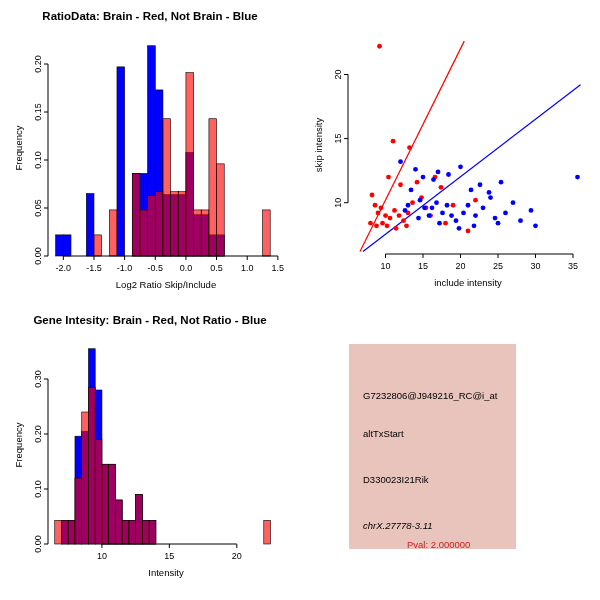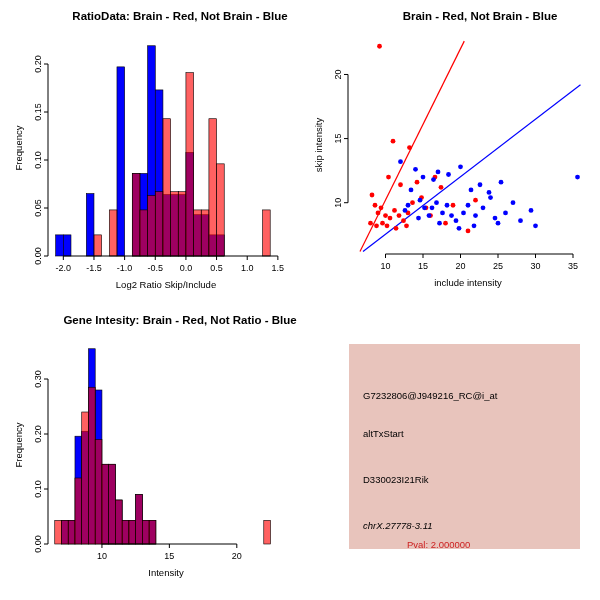--- a/index.html
+++ b/index.html
@@ -16,21 +16,20 @@
   }
   .panel {
     position: absolute;
   }
   .panel-title {
     font-size: 11.5px;
     font-weight: bold;
     color: #000000;
     text-align: center;
     white-space: nowrap;
-    padding-left: 30px;
   }
   svg { display: block; }
   text {
     font-family: "Liberation Sans", sans-serif;
     fill: #000000;
   }
   .axis-label { font-size: 9.5px; }
   .tick-label { font-size: 9px; }
   .info-box {
     position: absolute;
@@ -110,21 +109,20 @@
       <line x1="48" y1="112" x2="44" y2="112" stroke="#000" stroke-width="1"></line>
       <text x="41" y="112" class="tick-label" text-anchor="middle" transform="rotate(-90 41 112)">0.15</text>
       <line x1="48" y1="64" x2="44" y2="64" stroke="#000" stroke-width="1"></line>
       <text x="41" y="64" class="tick-label" text-anchor="middle" transform="rotate(-90 41 64)">0.20</text>
       <text x="166" y="288" class="axis-label" text-anchor="middle">Log2 Ratio Skip/Include</text>
       <text x="22" y="148" class="axis-label" text-anchor="middle" transform="rotate(-90 22 148)">Frequency</text>
     </svg>
 </div>
 
 <div class="panel" style="left:300px; top:0px; width:300px; height:300px;">
-  <div class="panel-title" style="left:0; top:10px; width:300px; position:absolute;">Brain - Red, Not Brain - Blue</div>
   <svg id="svg-scatter" width="300" height="300">
       <defs>
         <clipPath id="svg-scatter-clip">
           <rect x="48" y="24" width="250" height="230"></rect>
         </clipPath>
       </defs>
       <g clip-path="url(#svg-scatter-clip)">
         <line x1="60" y1="251.43529411764706" x2="164.25" y2="41.12941176470588" stroke="#ff0000" stroke-width="1.2"></line>
         <line x1="63" y1="251.43529411764706" x2="280.5" y2="84.7294117647059" stroke="#0000ff" stroke-width="1.2"></line>
         <circle cx="79.5" cy="46.258823529411785" r="2.4" fill="#ff0000"></circle>
@@ -272,19 +270,19 @@
       <text x="41" y="189" class="tick-label" text-anchor="middle" transform="rotate(-90 41 189)">0.10</text>
       <line x1="48" y1="134" x2="44" y2="134" stroke="#000" stroke-width="1"></line>
       <text x="41" y="134" class="tick-label" text-anchor="middle" transform="rotate(-90 41 134)">0.20</text>
       <line x1="48" y1="79" x2="44" y2="79" stroke="#000" stroke-width="1"></line>
       <text x="41" y="79" class="tick-label" text-anchor="middle" transform="rotate(-90 41 79)">0.30</text>
       <text x="166" y="276" class="axis-label" text-anchor="middle">Intensity</text>
       <text x="22" y="145" class="axis-label" text-anchor="middle" transform="rotate(-90 22 145)">Frequency</text>
     </svg>
 </div>
 
-<div class="info-box" style="left:349px; top:344px; width:231px; height:205px;">
+<div class="info-box" style="left:349px; top:344px; width:167px; height:205px;">
   <div class="info-line" style="left:14px; top:46px;">G7232806@J949216_RC@i_at</div>
   <div class="info-line" style="left:14px; top:84px;">altTxStart</div>
   <div class="info-line" style="left:14px; top:130px;">D330023I21Rik</div>
   <div class="info-line" style="left:14px; top:176px;font-style:italic;">chrX.27778-3.11</div>
   <div class="info-line info-pval" style="left:14px; top:195px;margin-left:44px;">Pval: 2.000000</div>
 </div>
 
 </body></html>

